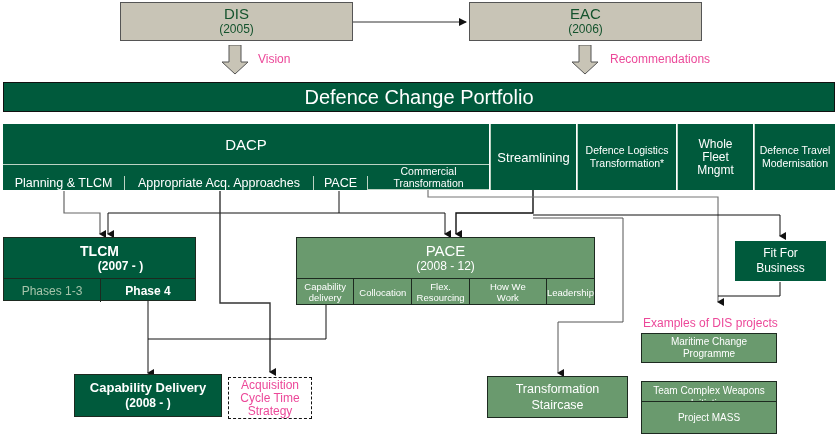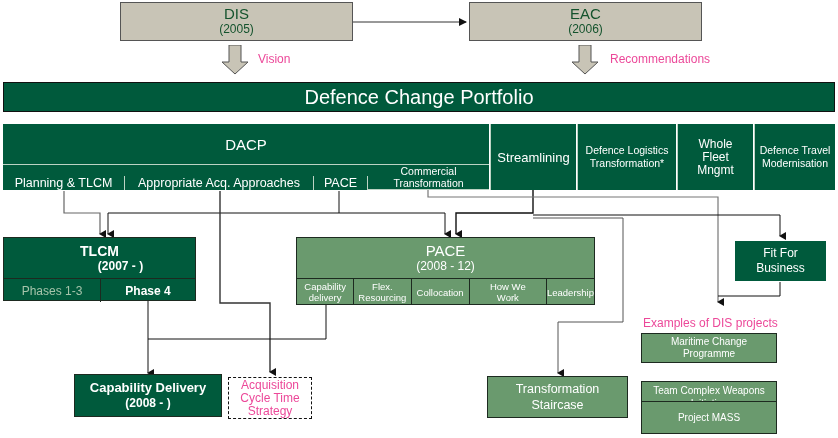--- a/index.html
+++ b/index.html
@@ -107,22 +107,22 @@
   </div>
 </div>
 
 <div class="abs mid bord" style="left:296px;top:237px;width:299px;height:68px;">
   <div class="center" style="height:40px;border-bottom:1px solid #1d2a20;">
     <div style="font-size:15px;line-height:16px;">PACE</div>
     <div style="font-size:12px;line-height:15px;">(2008 - 12)</div>
   </div>
   <div style="display:flex;height:26px;font-size:9.5px;line-height:11px;">
     <div class="center" style="width:59px;border-right:1px solid #1d2a20;">Capability delivery</div>
+    <div class="center" style="width:60px;border-right:1px solid #1d2a20;">Collocation</div>
     <div class="center" style="width:59px;border-right:1px solid #1d2a20;">Flex. Resourcing</div>
-    <div class="center" style="width:60px;border-right:1px solid #1d2a20;">Collocation</div>
     <div class="center" style="width:59px;border-right:1px solid #1d2a20;padding:0 10px;">How We Work</div>
     <div class="center" style="flex:1;">Leadership</div>
   </div>
 </div>
 
 <div class="abs dark center" style="left:735px;top:241px;width:91px;height:40px;font-size:12px;line-height:15px;padding:0 16px;">Fit For Business</div>
 
 <div class="abs dark bord center" style="left:74px;top:374px;width:148px;height:43px;font-weight:bold;">
   <div style="font-size:13px;line-height:16px;">Capability Delivery</div>
   <div style="font-size:12px;line-height:15px;">(2008 - )</div>

